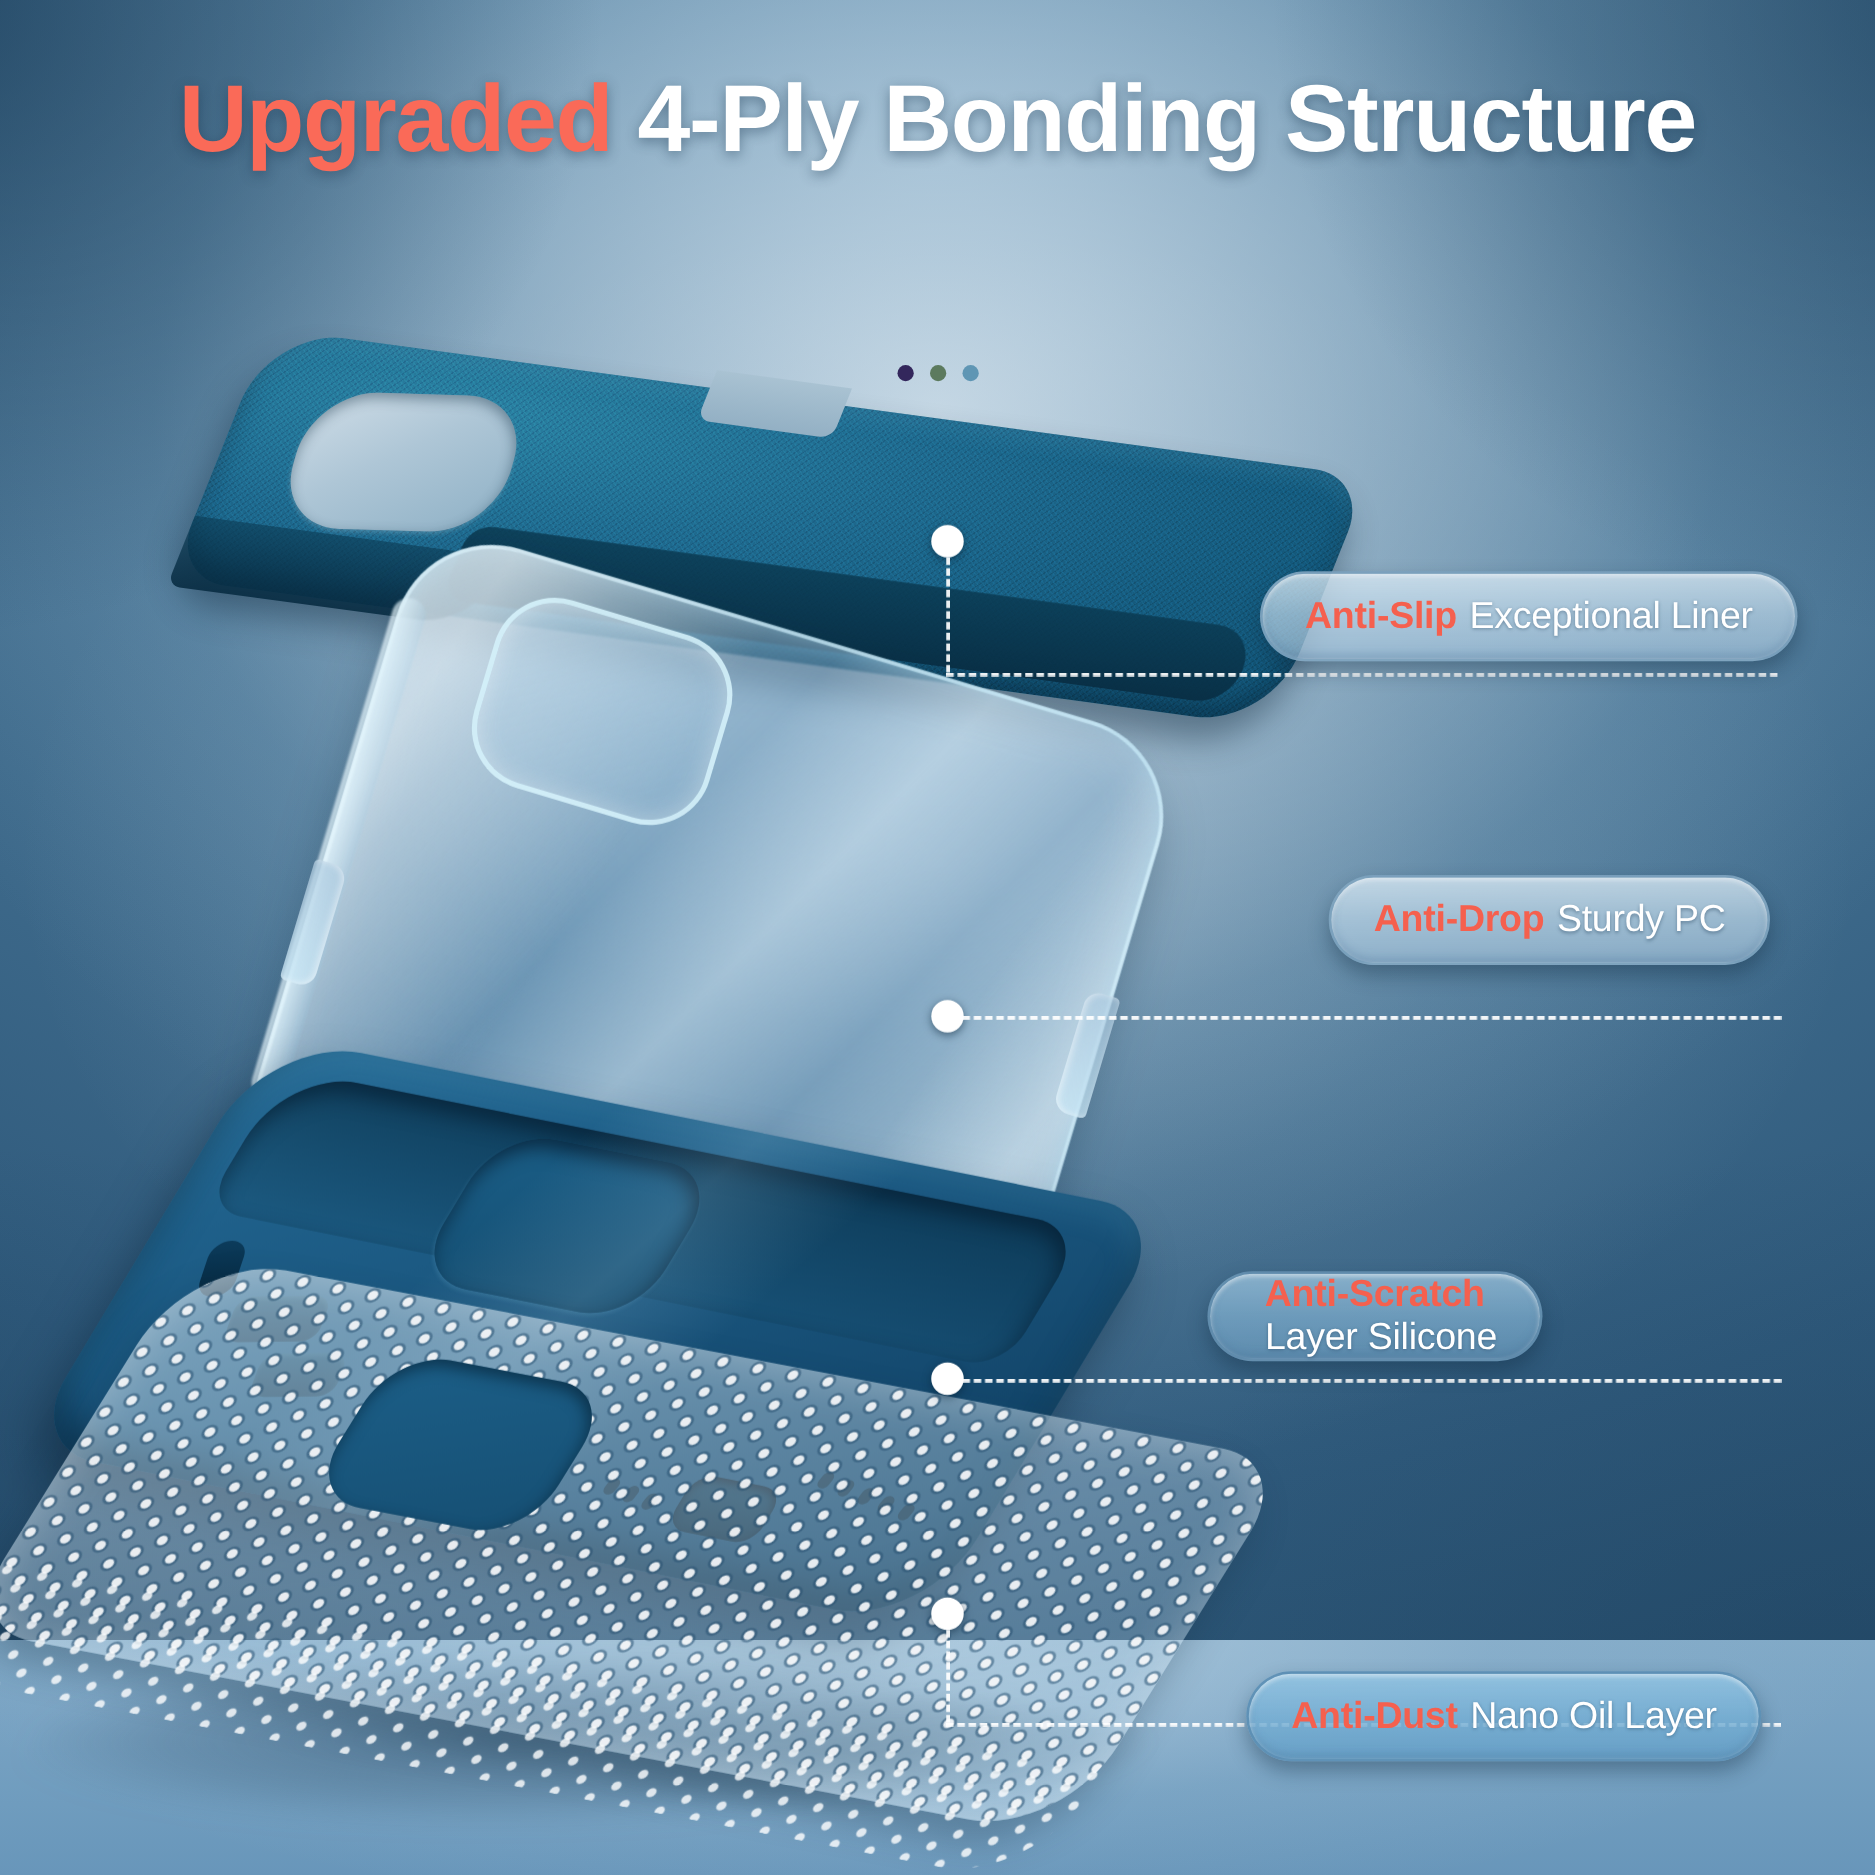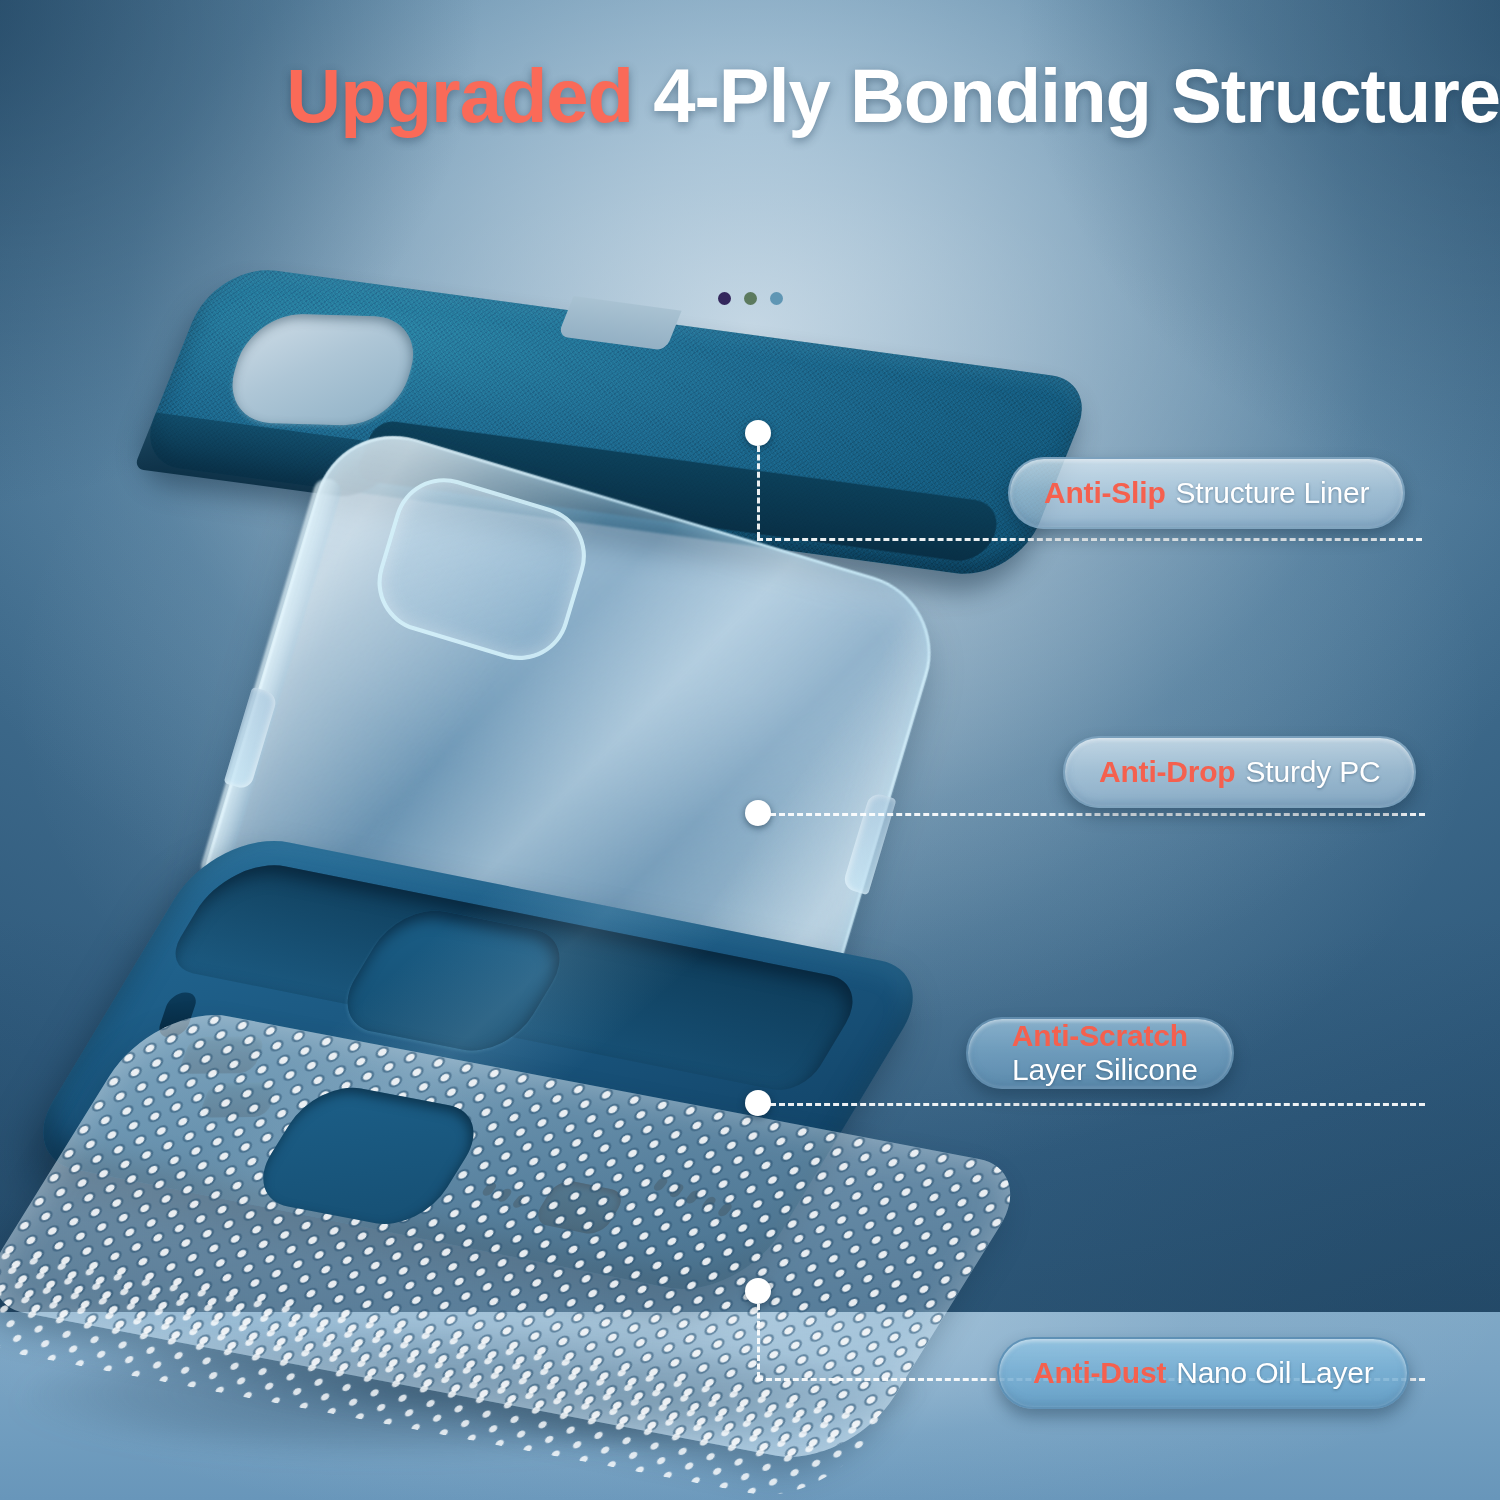--- a/index.html
+++ b/index.html
@@ -51,21 +51,21 @@
   .floor-shadow2{
     position:absolute;left:430px;top:1352px;width:520px;height:110px;
     background:radial-gradient(55% 55% at 50% 45%, rgba(62,96,122,0.55) 0%, rgba(62,96,122,0.18) 60%, rgba(0,0,0,0) 80%);
     transform:skewX(-30deg);
     filter:blur(5px);
   }
 
   
   .title{
     position:absolute;top:52px;left:0;width:1500px;
-    text-align:right;
+    text-align:center;
     font-size:76px;font-weight:bold;letter-spacing:-1px;
     color:#ffffff;
     text-shadow:0 3px 10px rgba(26,56,80,0.45);
     white-space:nowrap;
   }
   .title .hl{color:#fa6a58;}
   .subtitle{
     position:absolute;top:193px;left:0;width:1500px;
     text-align:center;
     font-size:39px;font-weight:400;
@@ -429,28 +429,28 @@
     </div>
 
   </div>
 
   <div class="callout">
     <div class="dot-marker" style="left:745px;top:420px;"></div>
     <div class="dline-v" style="left:757px;top:446px;height:92px;"></div>
     <div class="dline-h" style="left:757px;top:538px;width:665px;"></div>
     <div class="pill" style="left:1008px;top:457px;">
       <span class="red">Anti-Slip</span>
-      <span class="wht">Structure Liner</span>
+      <span class="wht">Exceptional Liner</span>
     </div>
   </div>
 
   <div class="callout">
     <div class="dot-marker" style="left:745px;top:800px;"></div>
     <div class="dline-h" style="left:770px;top:813px;width:655px;"></div>
-    <div class="pill" style="left:1063px;top:736px;">
+    <div class="pill" style="left:1063px;top:700px;">
       <span class="red">Anti-Drop</span>
       <span class="wht">Sturdy PC</span>
     </div>
   </div>
 
   <div class="callout">
     <div class="dot-marker" style="left:745px;top:1090px;"></div>
     <div class="dline-h" style="left:770px;top:1103px;width:655px;"></div>
     <div class="pill blueish" style="left:966px;top:1017px;flex-direction:column;">
       <span class="red">Anti-Scratch</span>

